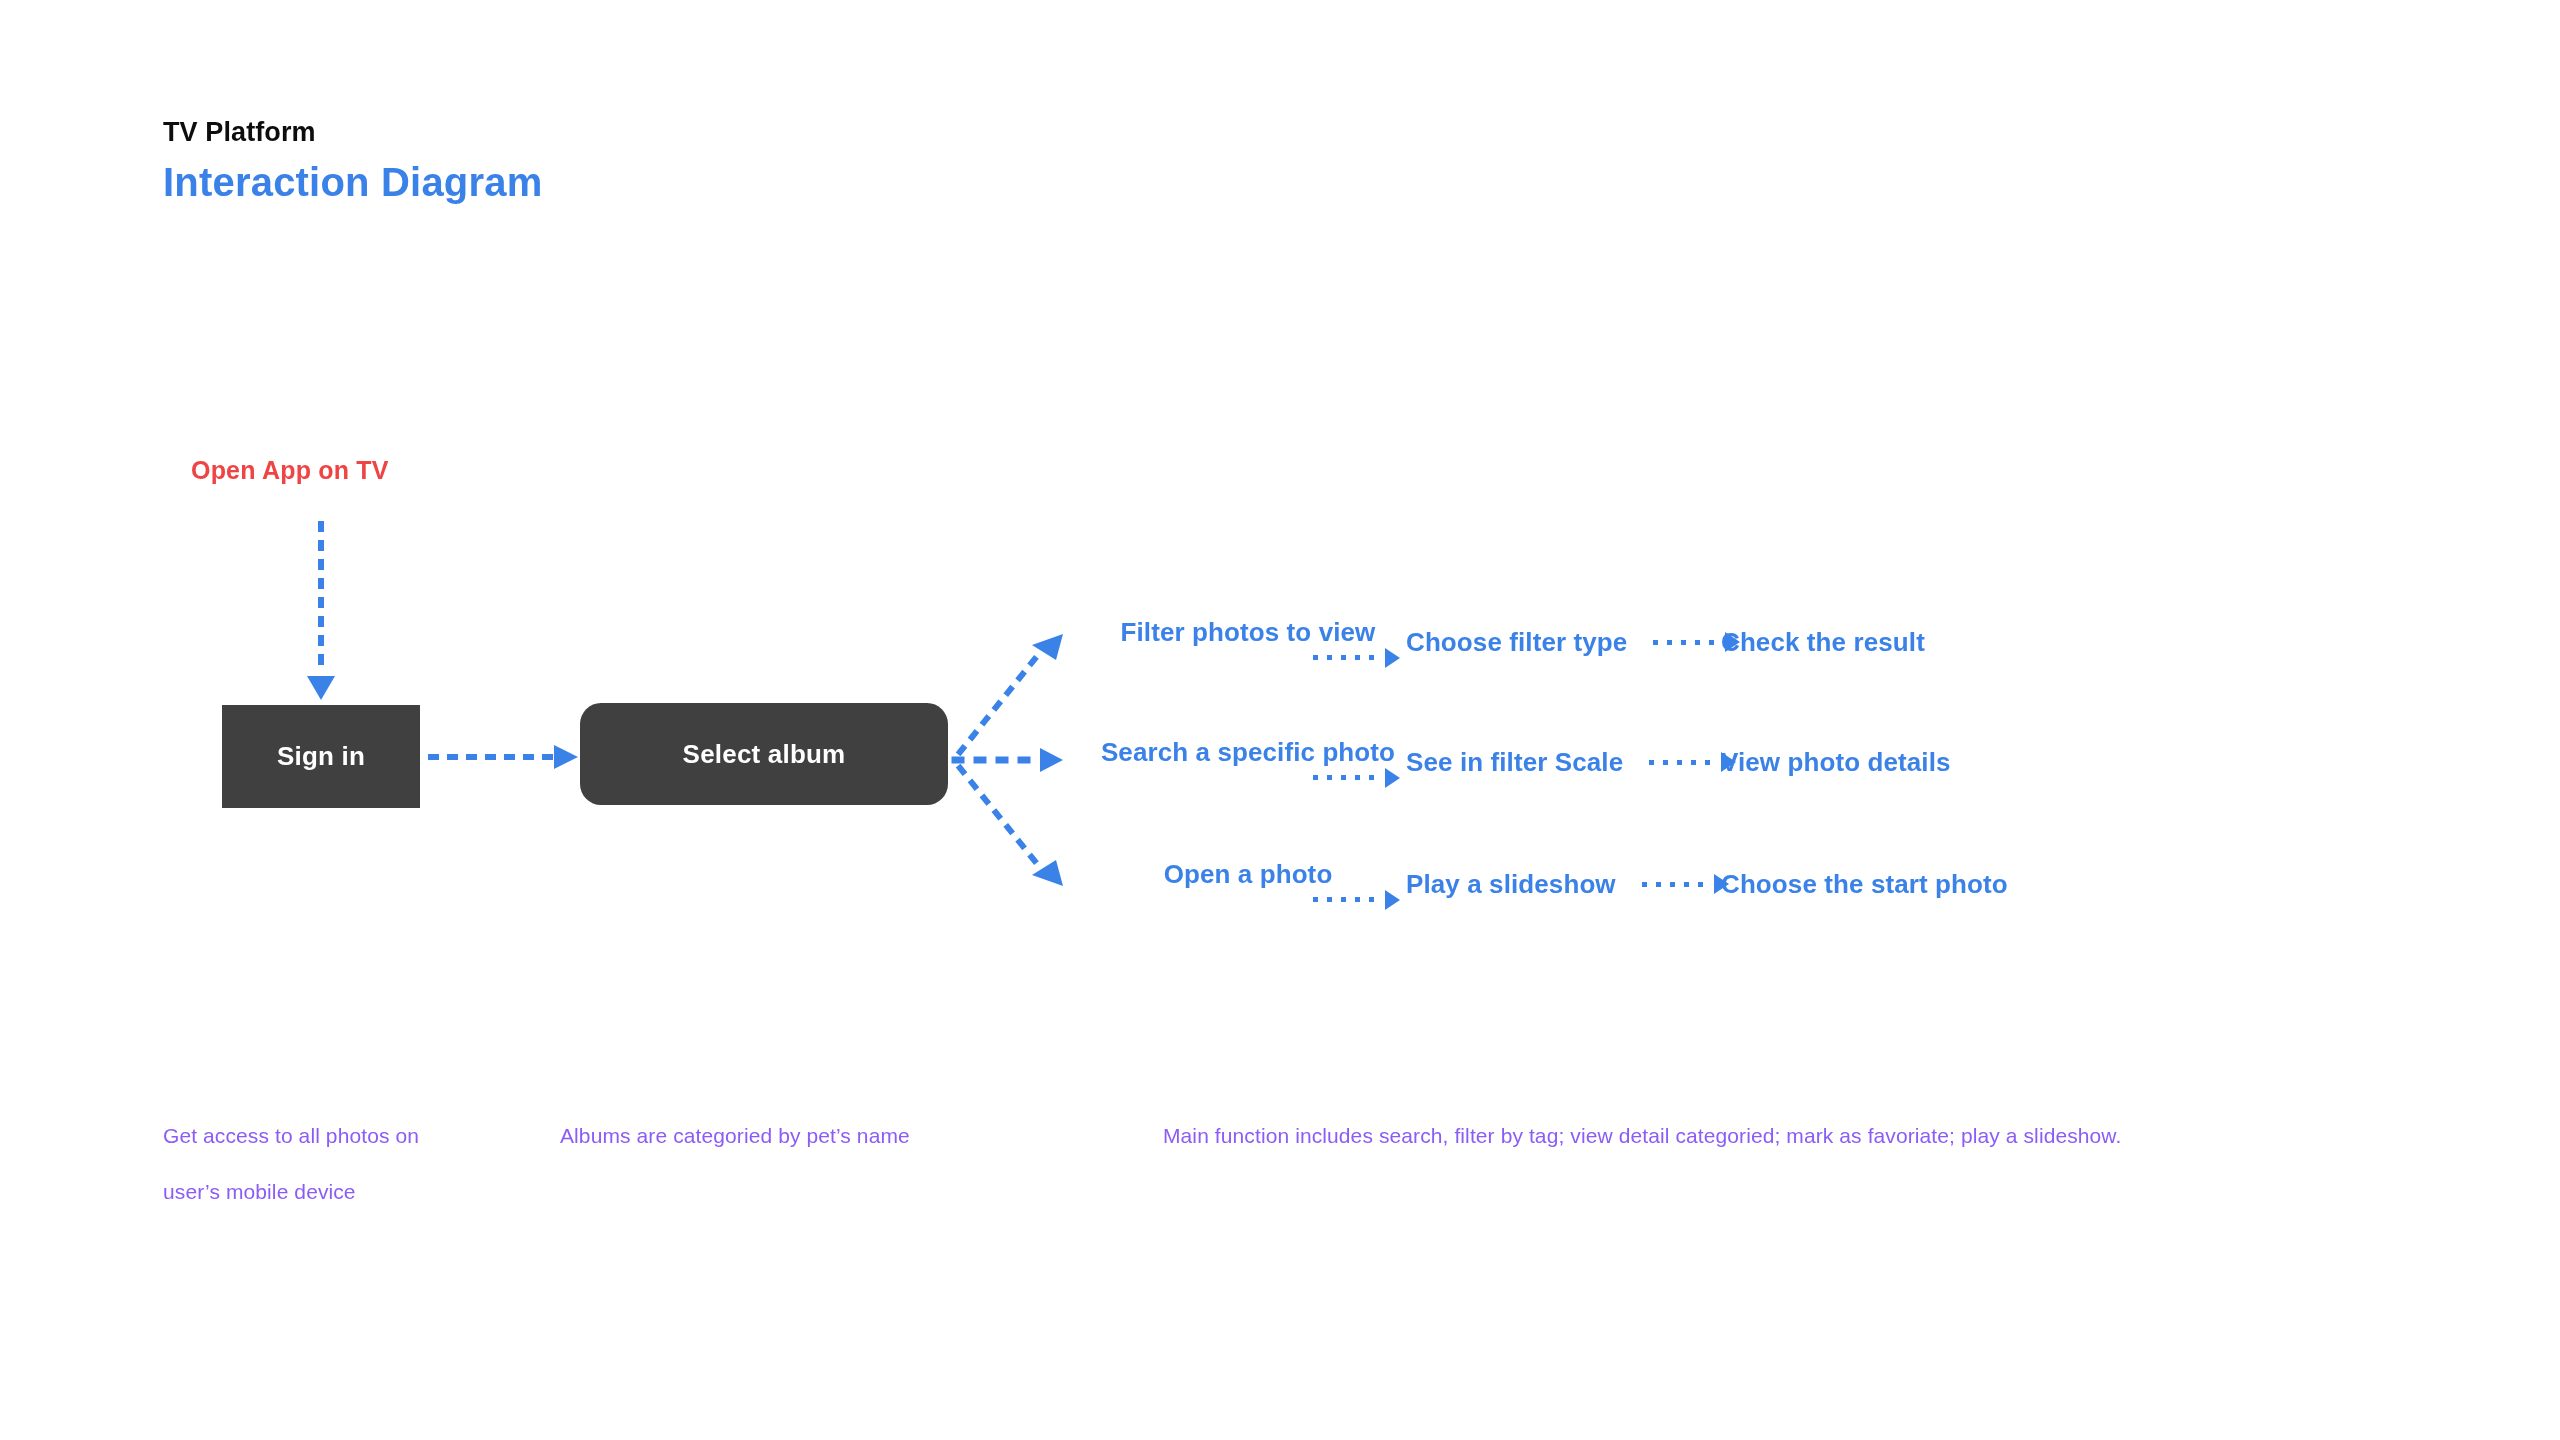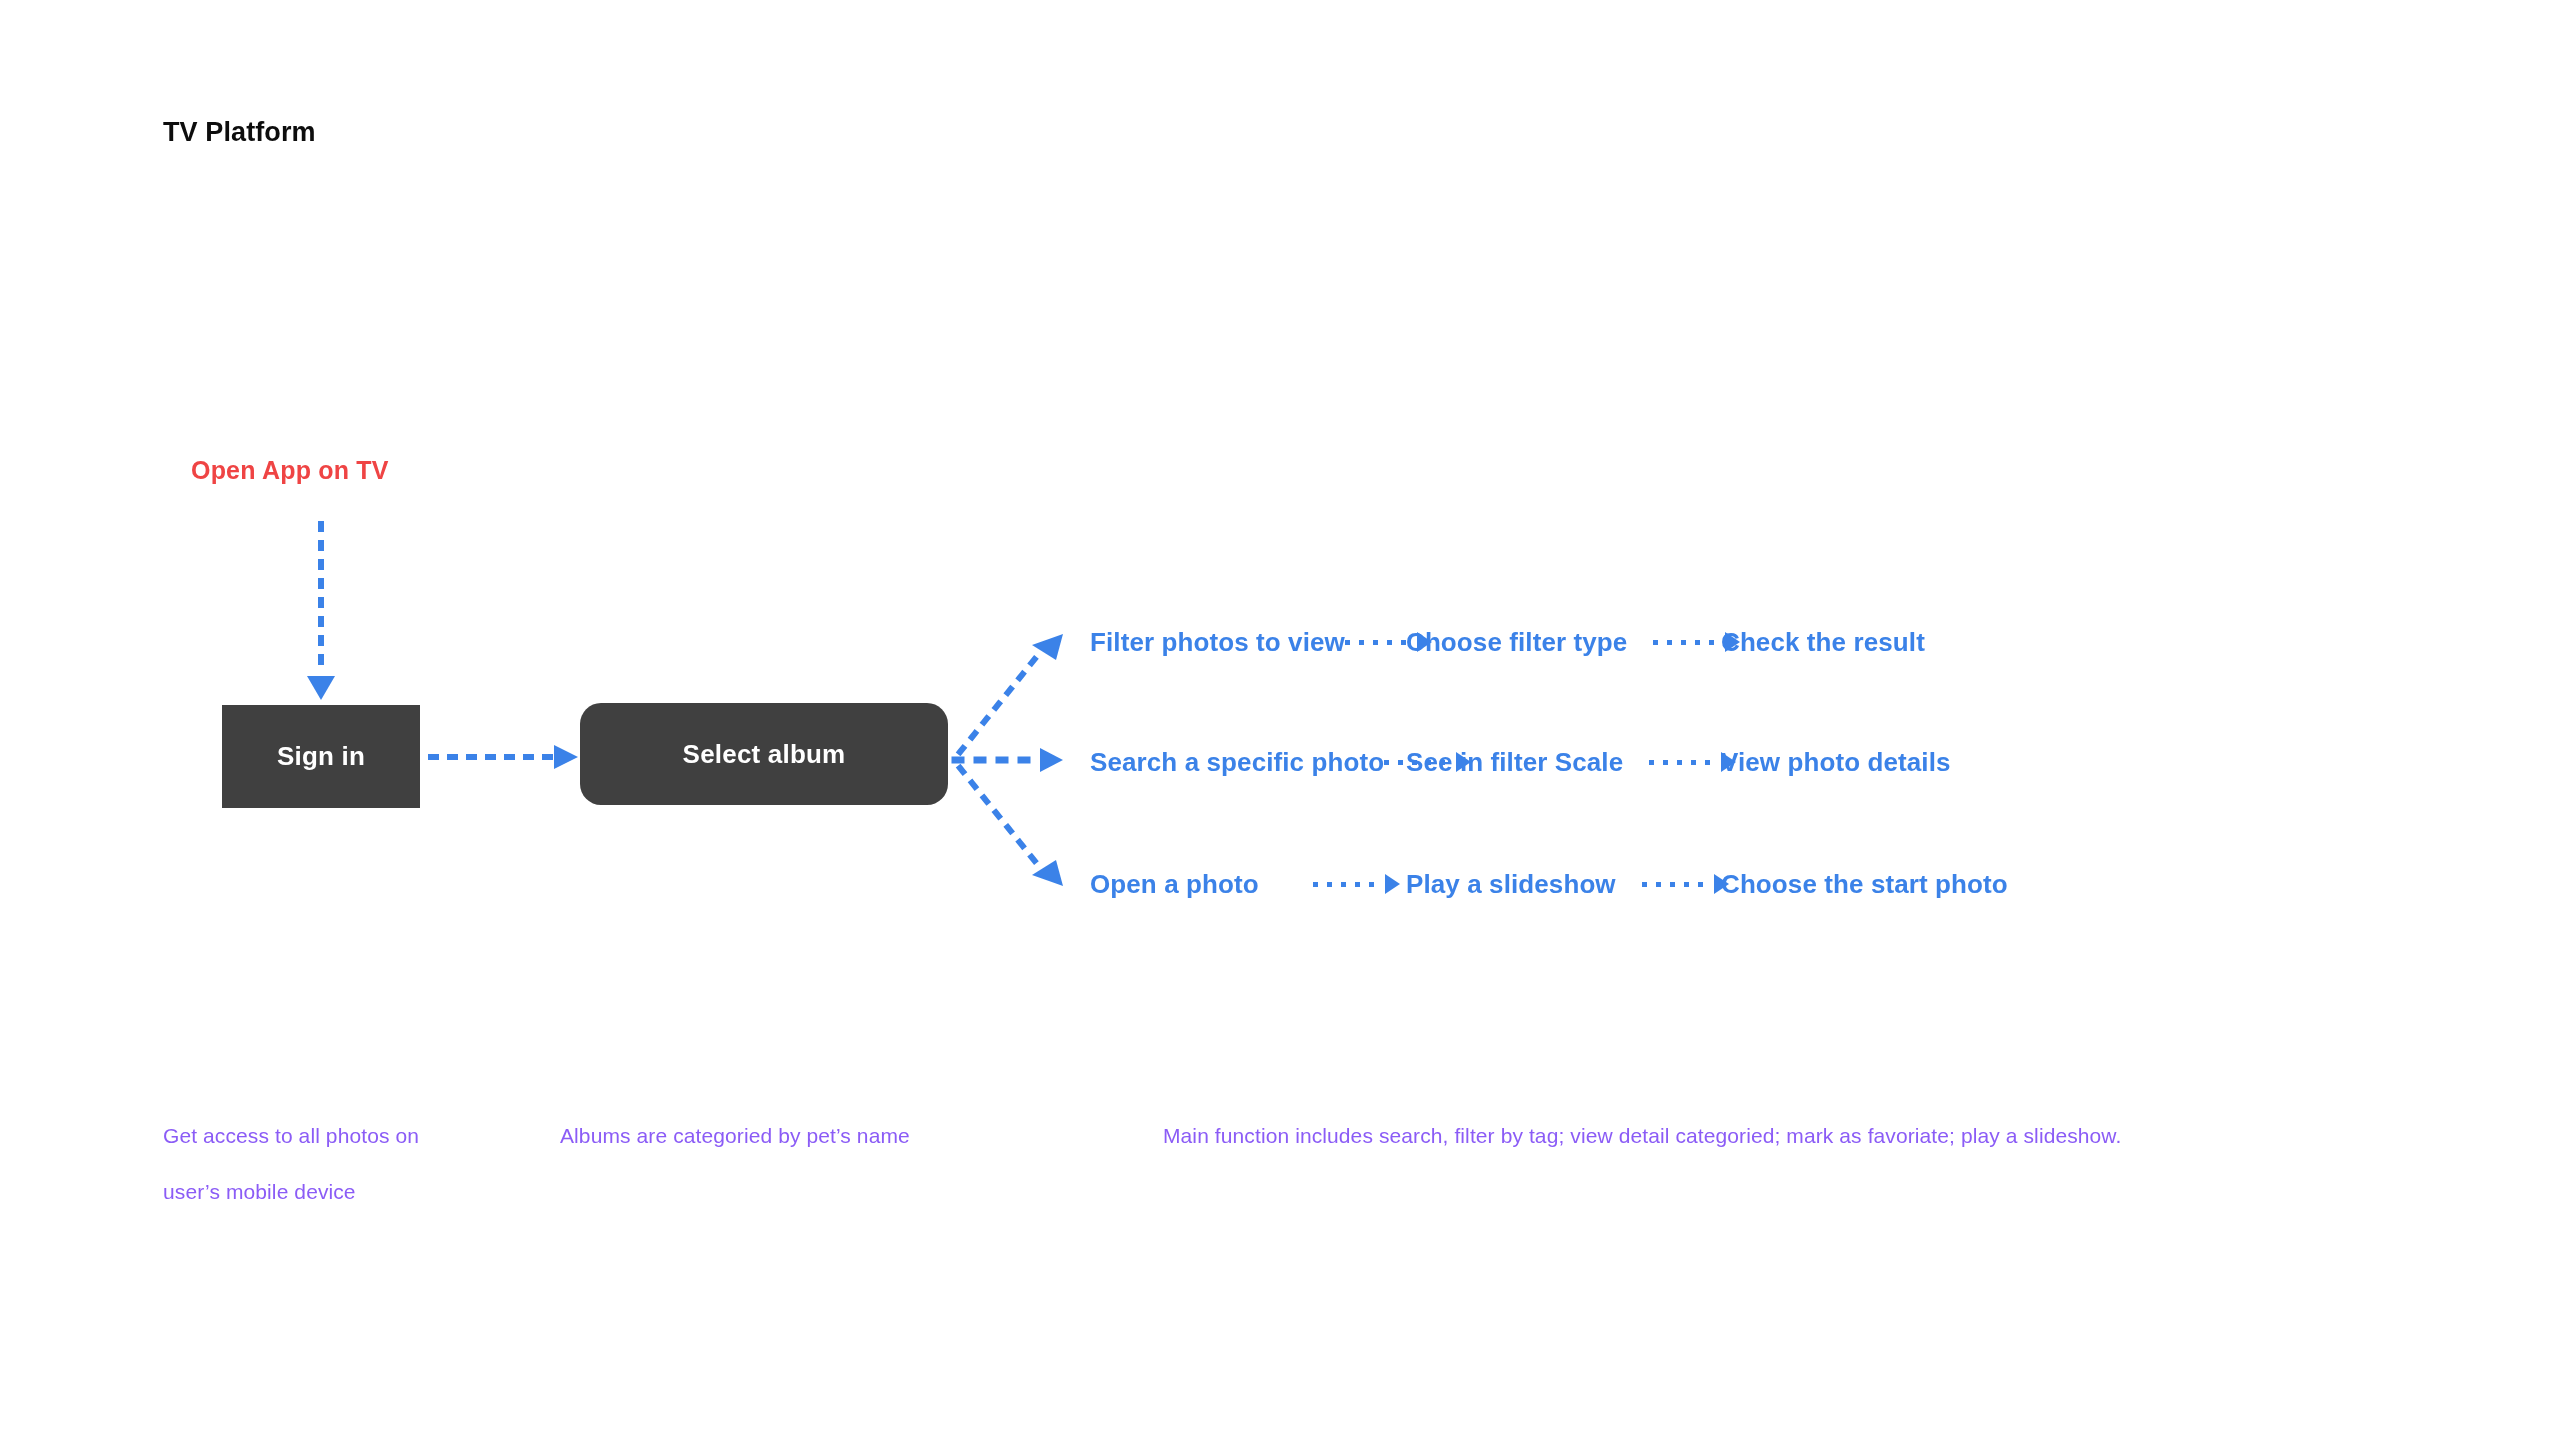--- a/index.html
+++ b/index.html
@@ -101,21 +101,21 @@
     font-size: 26px;
     font-weight: bold;
     color: #3b82e8;
     white-space: nowrap;
     letter-spacing: .1px;
   }
   .step-cell {
     display: flex;
     align-items: center;
   }
-  .step-cell.c0 { width: 316px; }
+  .step-cell.c0 { width: 316px; flex-direction: column; }
   .step-cell.c1 { width: 315px; gap: 26px; }
   .step-cell.c2 { width: auto; }
 
   
   .hconn {
     display: flex;
     align-items: center;
     margin-left: auto;
     padding-right: 6px;
   }
@@ -144,20 +144,21 @@
   }
   #caption-0 { left: 163px; top: 1108px; width: 260px; }
   #caption-1 { left: 560px; top: 1108px; width: 470px; }
   #caption-2 { left: 1163px; top: 1108px; width: 1250px; }
 </style>
 </head>
 <body>
 
 <div id="header">
   <div id="platform-label">TV Platform</div>
+  <div id="page-title">Interaction Diagram</div>
 </div>
 
 <div id="entry-label">Open App on TV</div>
 
 <svg id="connectors" viewBox="0 0 2560 1440" xmlns="http://www.w3.org/2000/svg">
 
   <g>
     <line x1="321" y1="524" x2="321" y2="675" stroke="#3b82e8" stroke-width="6" stroke-dasharray="5 14" stroke-linecap="square"></line>
     <polygon points="307,676 335,676 321,700" fill="#3b82e8"></polygon>
   </g>

